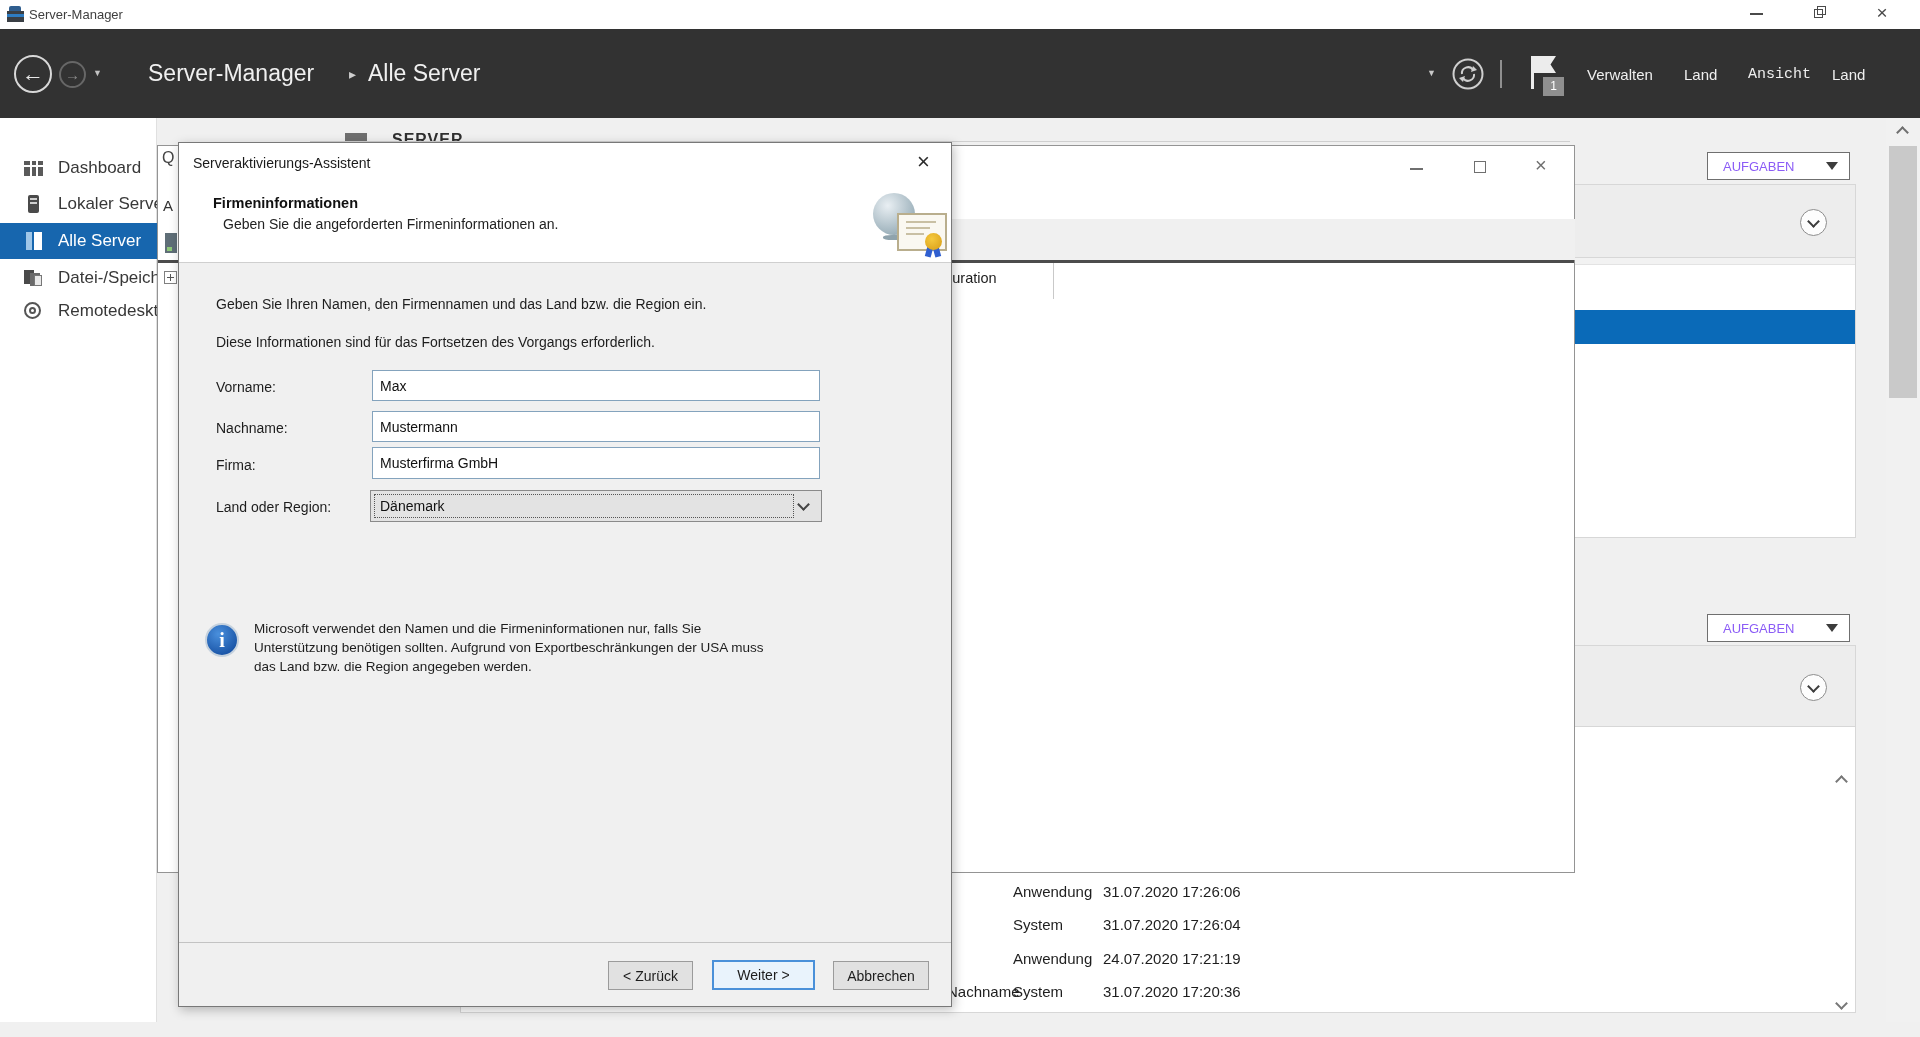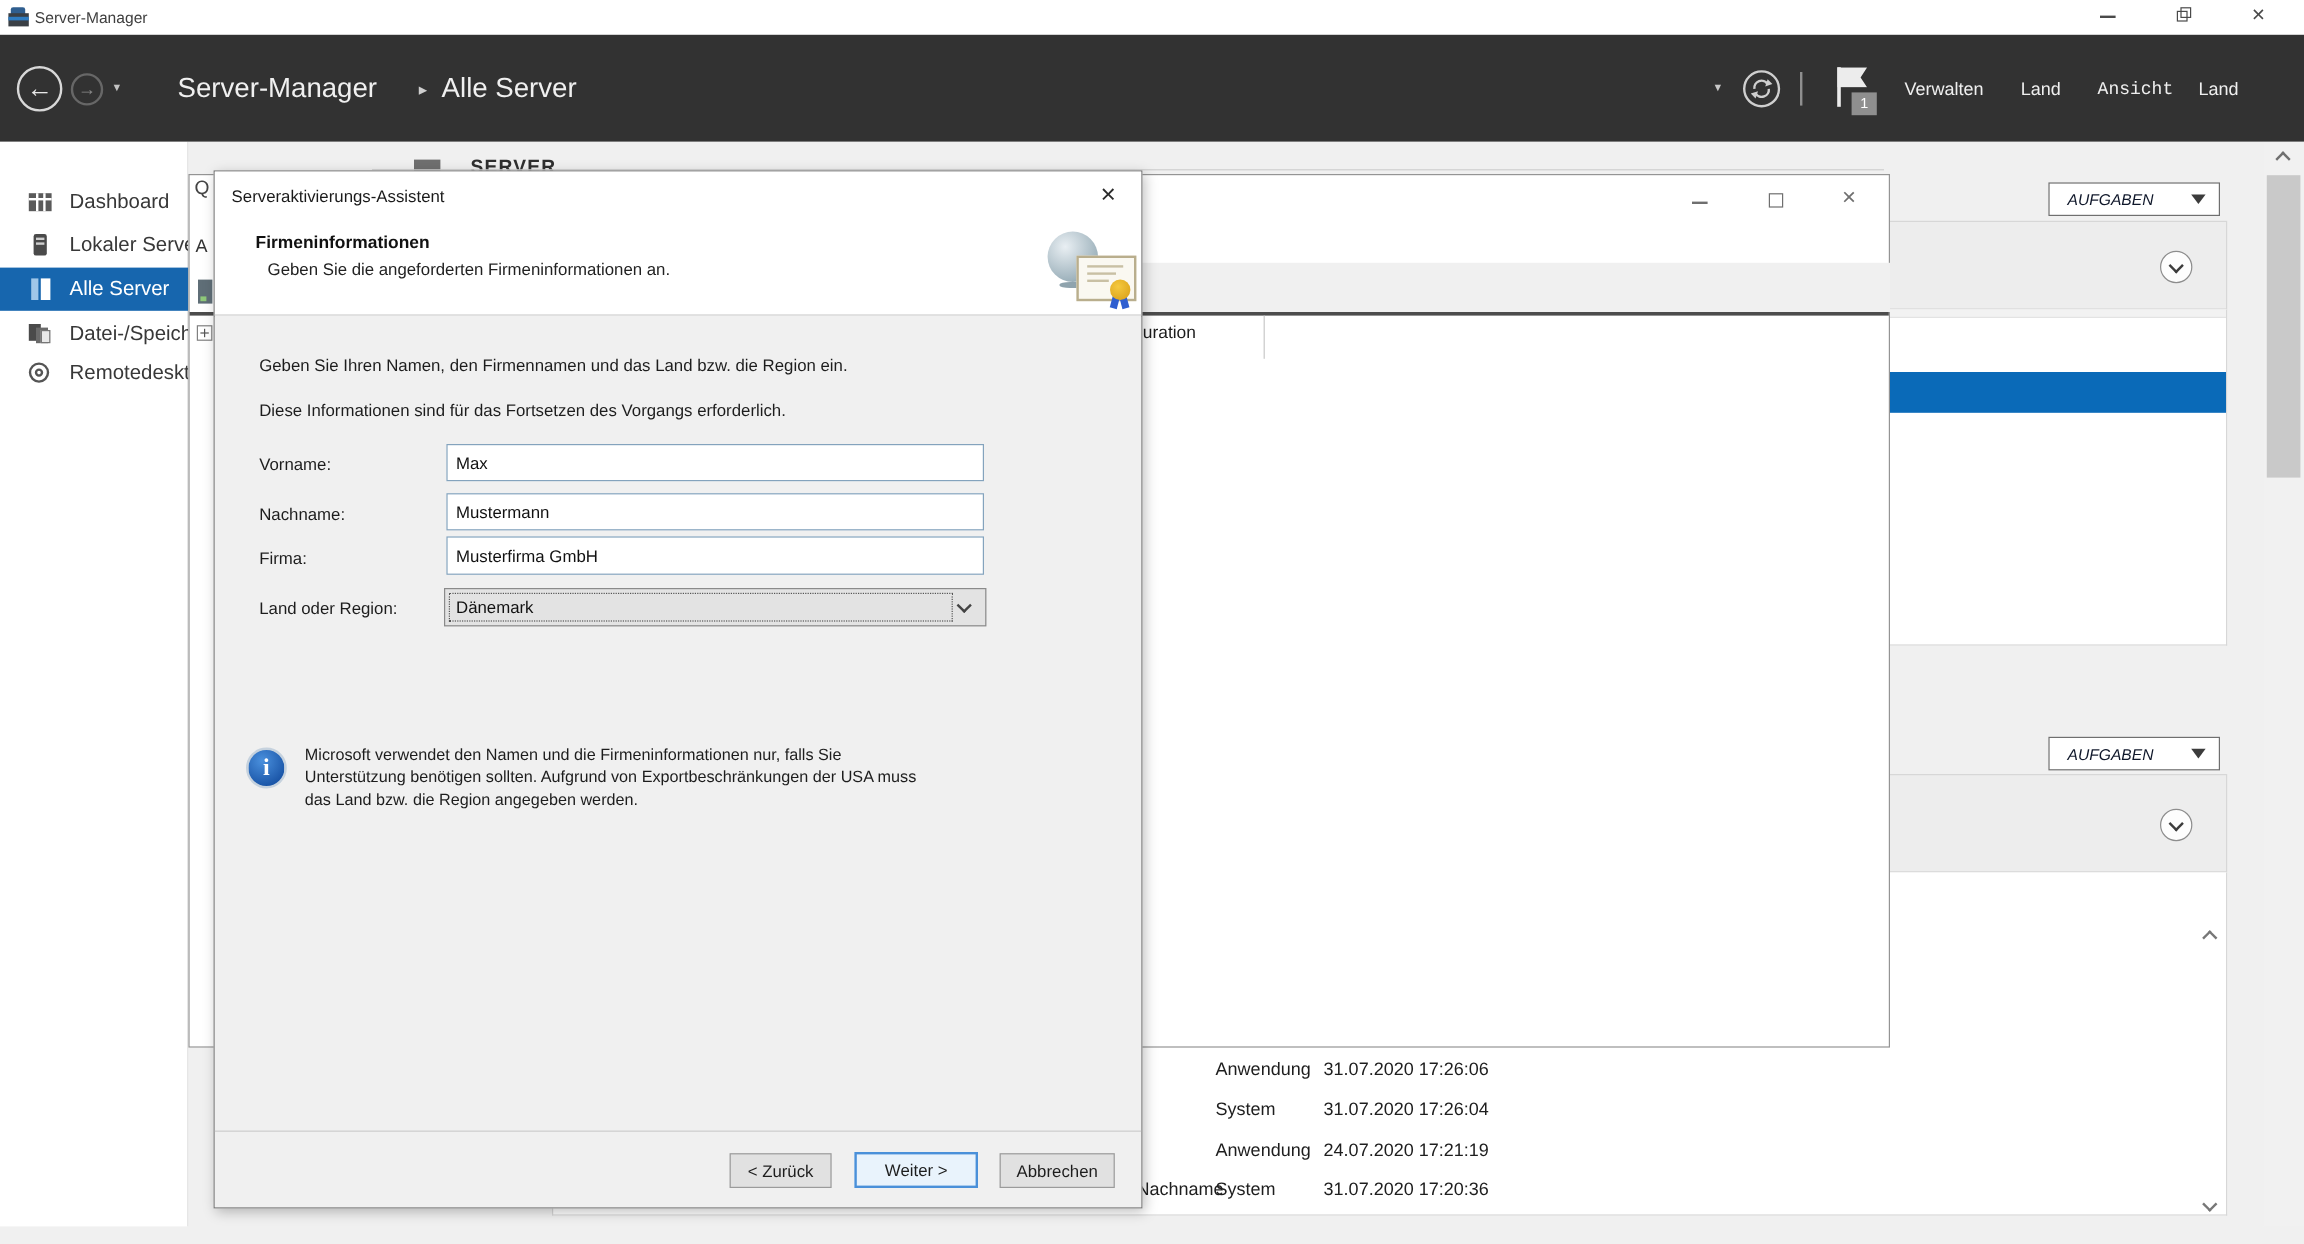--- a/index.html
+++ b/index.html
@@ -68,21 +68,21 @@
   .panel-hdr { left:1570px; width:286px; background:#ededed; border:1px solid #d7d7d7; }
   #panel1-hdr { top:66px; height:74px; }
   #panel2-hdr { top:527px; height:82px; }
   .chev-circle { position:absolute; left:229px; width:27px; height:27px; border:1px solid #8d8d8d; border-radius:50%; background:#fdfdfd; }
   .chev-circle .chev { position:absolute; left:8px; top:7px; border-color:#3c3c3c; }
   #panel1-list { left:1570px; top:140px; width:286px; height:280px; background:#ffffff; border:1px solid #d7d7d7; border-top:none; }
   #panel1-colhead { position:absolute; left:0; top:0; width:284px; height:7px; background:#f2f2f2; border-bottom:1px solid #e3e3e3; }
   #sel-row { position:absolute; left:1px; top:52px; width:283px; height:34px; background:#0a6ab8; }
   .tasks-btn { left:1707px; width:143px; height:28px; background:#ffffff; border:1px solid #6f6f6f; }
   #tasks1 { top:34px; } #tasks2 { top:496px; }
-  .tasks-btn .tlabel { position:absolute; left:15px; top:6px; font-size:13px; color:#0f172a;font-style:italic; }
+  .tasks-btn .tlabel { position:absolute; left:15px; top:6px; font-size:13px; color:#8b5cf6; }
   .tasks-btn .tcaret { position:absolute; right:11px; top:9px; width:0; height:0; border-left:6px solid transparent; border-right:6px solid transparent; border-top:8px solid #3c3c3c; }
   #panel2-list { left:460px; top:609px; width:1396px; height:286px; background:#ffffff; border:1px solid #d7d7d7; border-top:none; }
   #ev-up { position:absolute; left:1376px; top:50px; }
   #ev-down { position:absolute; left:1376px; top:272px; }
   .ev-row { position:absolute; font-size:15px; color:#1e1e1e; }
   
   #taskbar { left:0; top:1022px; width:1920px; height:15px; background:#0b0b12; z-index:6;margin-top:48px; }
   #tb-i1 { position:absolute; left:490px; top:4px; width:14px; height:11px; background:#23232e; }
   #tb-i2 { position:absolute; left:612px; top:8px; width:10px; height:7px; background:#8b2a22; }
   #tb-i3 { position:absolute; left:697px; top:5px; width:13px; height:10px; background:#2f6fae; }

